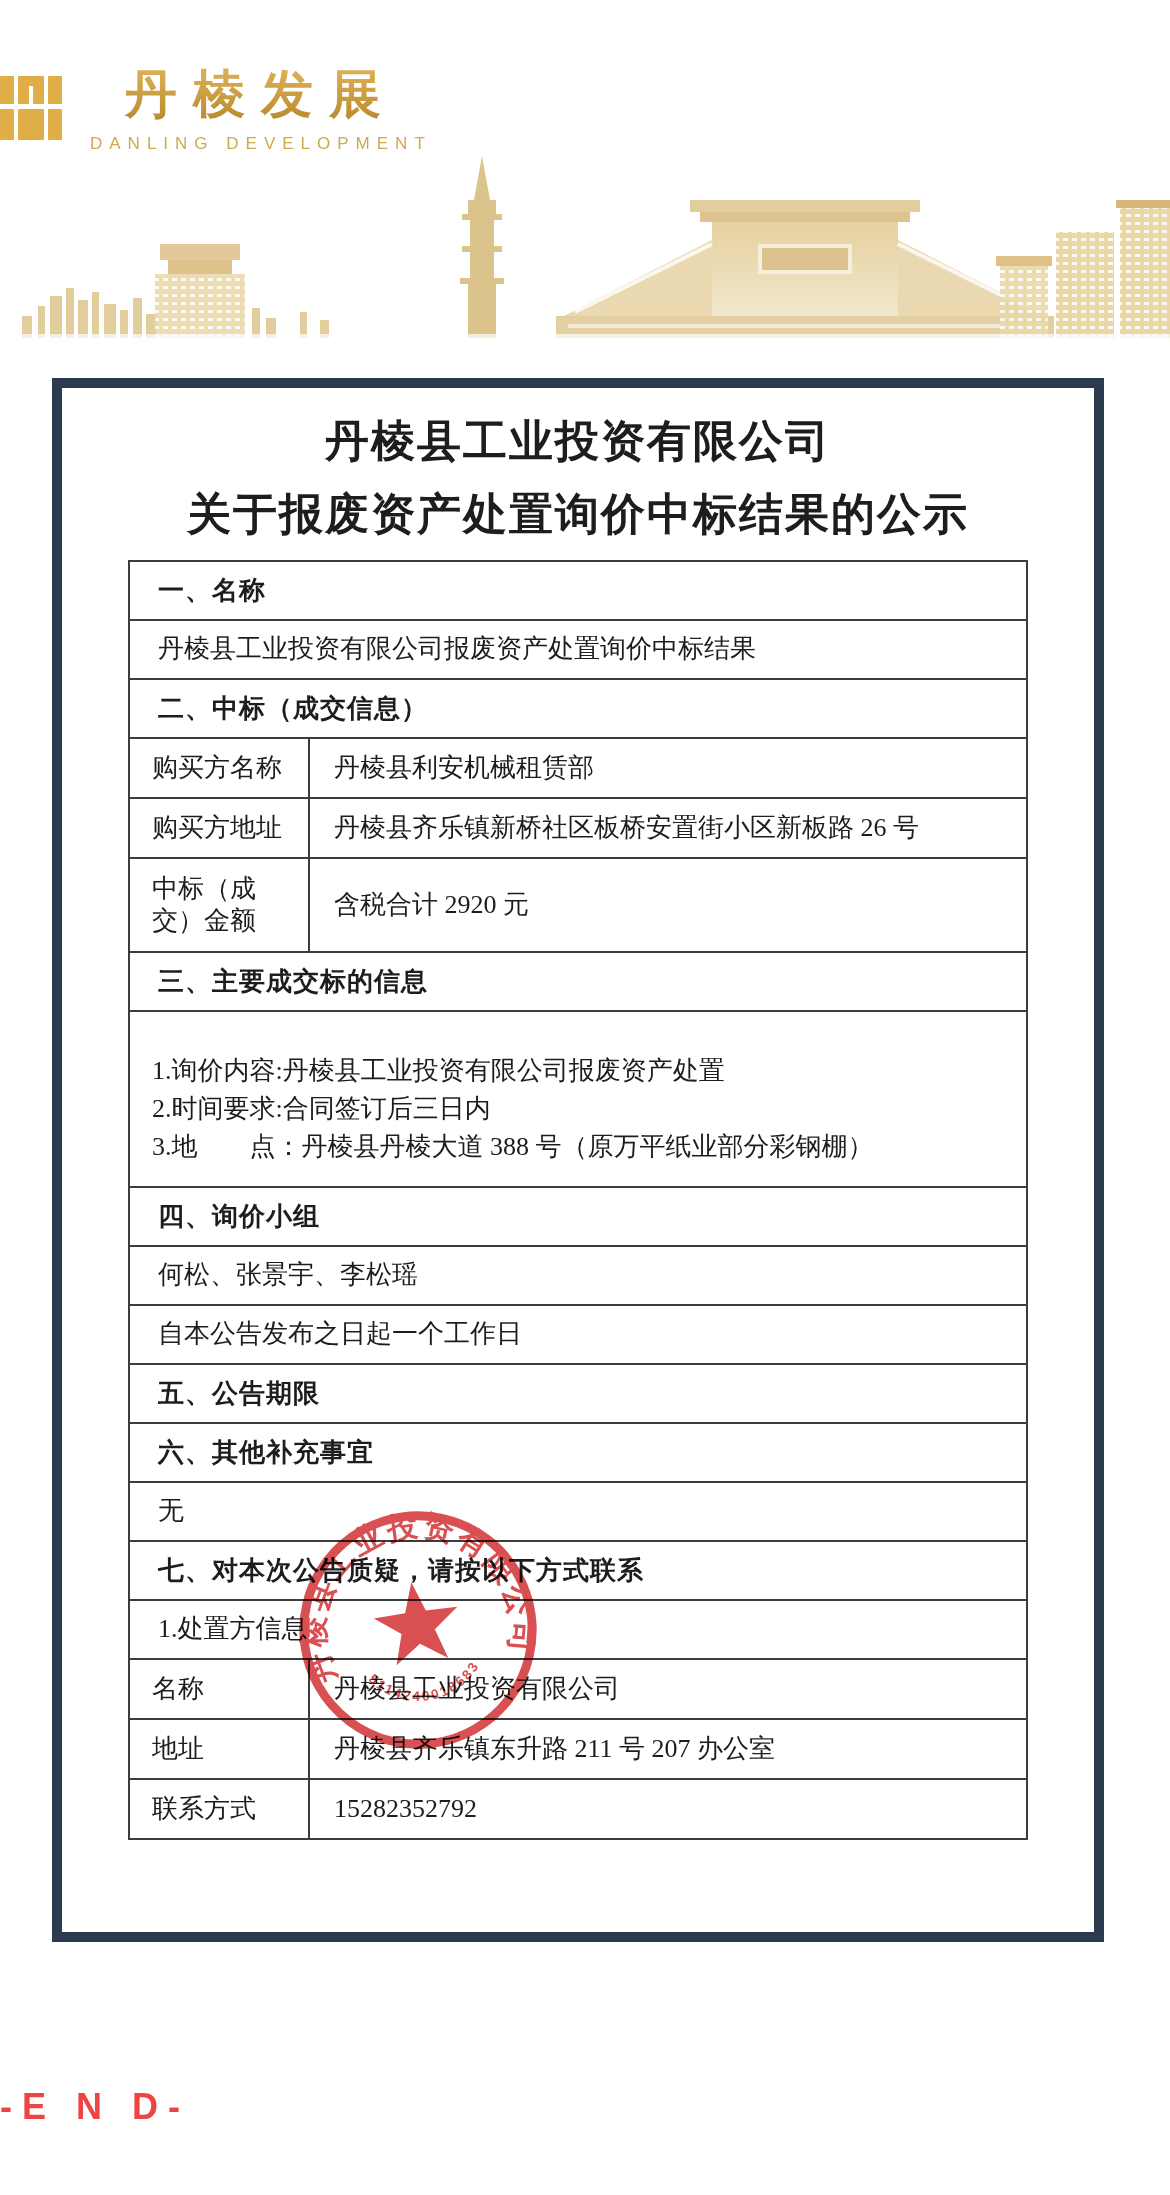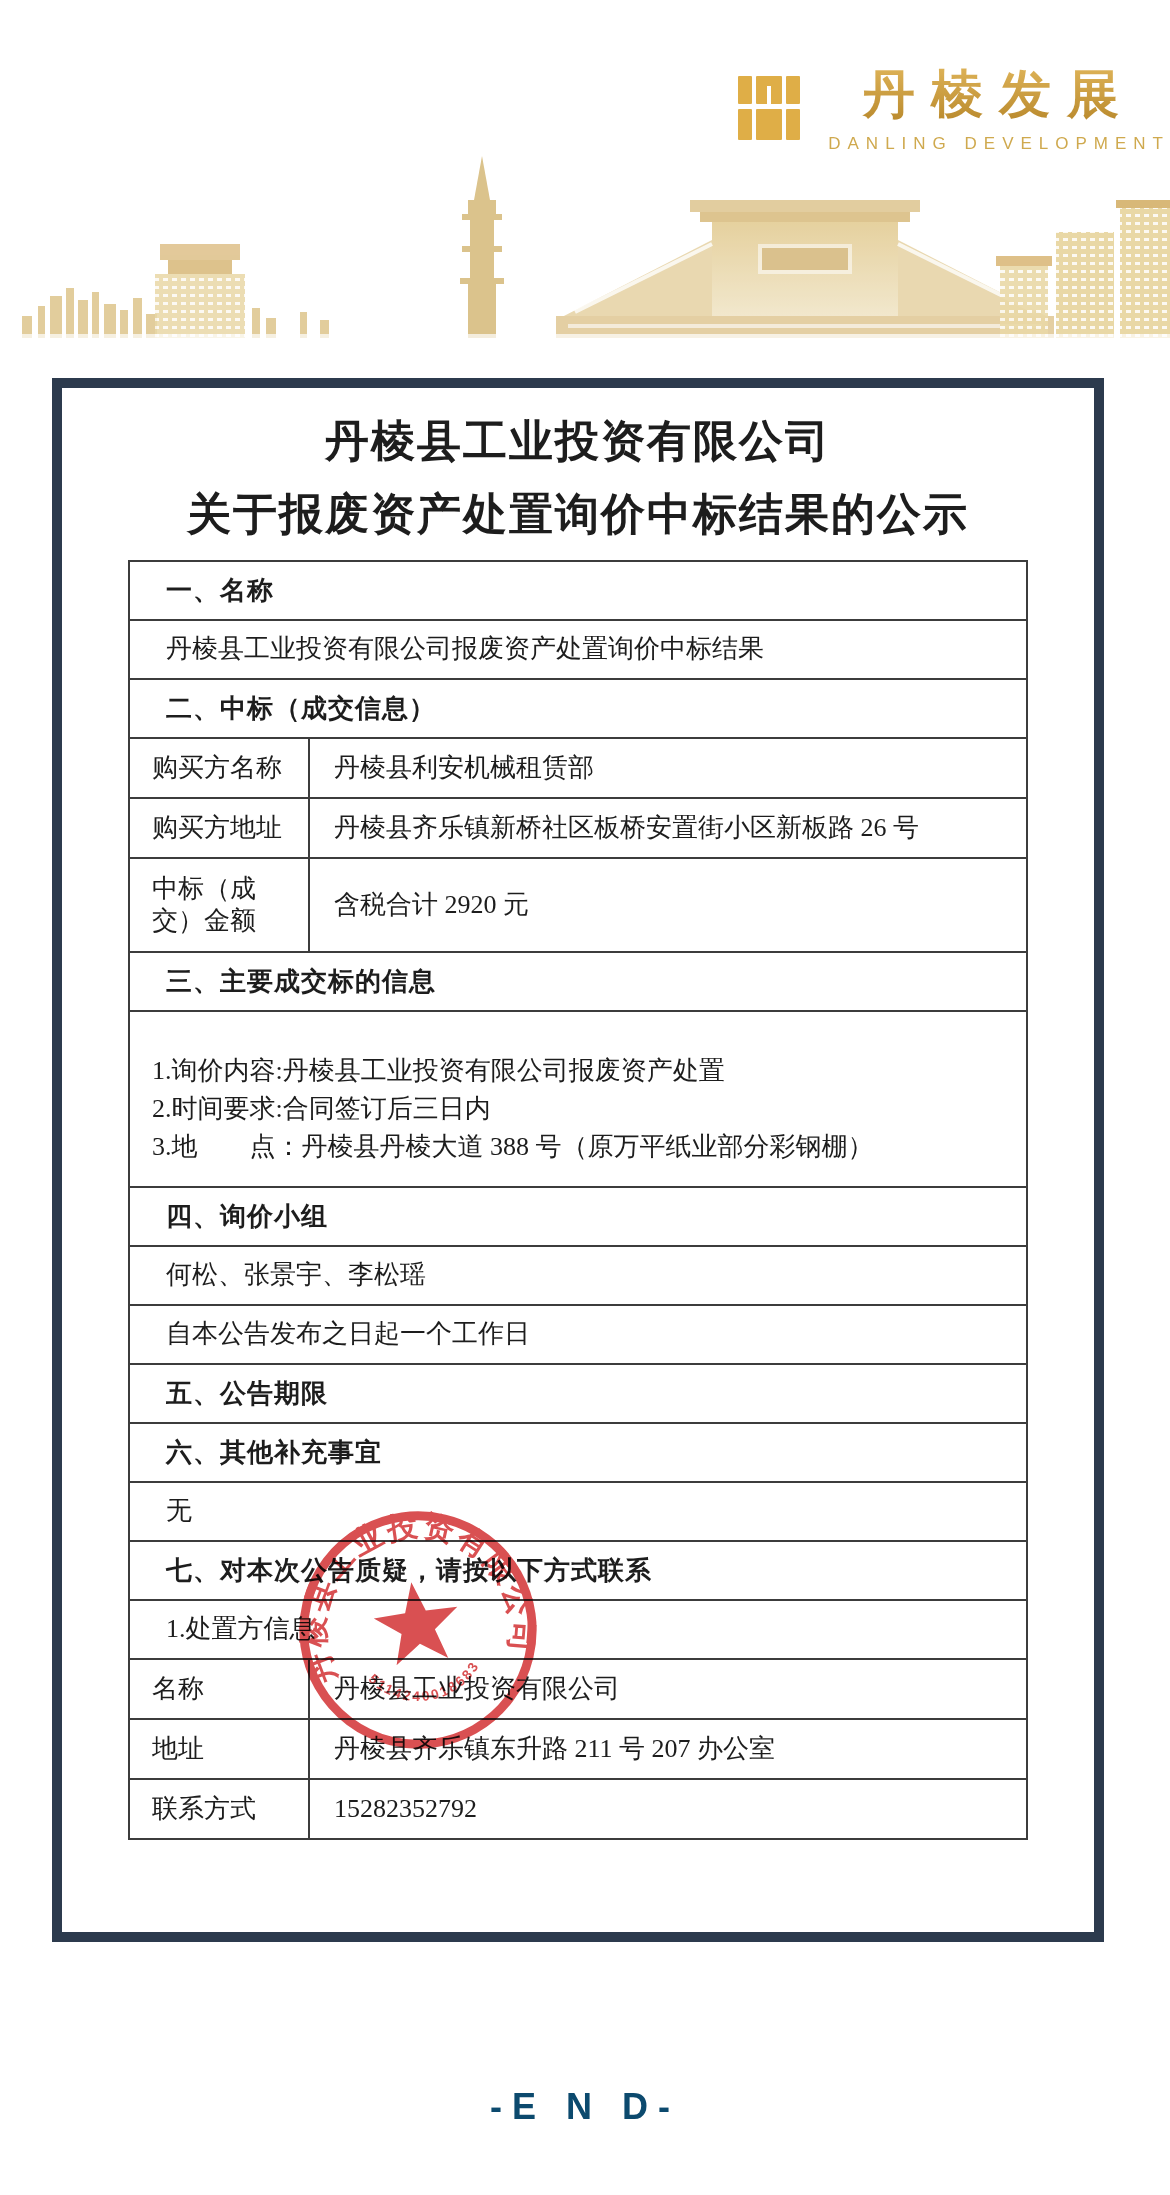--- a/index.html
+++ b/index.html
@@ -5,21 +5,21 @@
   * { margin:0; padding:0; box-sizing:border-box; }
   html,body { background:#e9e9e9; }
   .page {
     position:relative; width:1170px; height:2195px; margin:0 auto;
     background:#ffffff; overflow:hidden;
     font-family:"Liberation Serif", serif; color:#1d1d1d;
   }
 
   
   .brand-header { position:relative; padding-top:60px; }
-  .brand { display:flex; justify-content:flex-end; align-items:center; gap:28px; }
+  .brand { display:flex; justify-content:flex-start; align-items:center; gap:28px; }
   .logo-mark { width:62px; height:66px; flex:0 0 auto; }
   .brand-text { text-align:center; }
   .brand-name {
     font-size:52px; font-weight:bold; letter-spacing:16px;
     color:#c8962f;
     background:linear-gradient(180deg,#ddb257 10%,#b9892c 90%);
     -webkit-background-clip:text; background-clip:text;
     -webkit-text-fill-color:transparent;
     font-family:"Liberation Serif", serif;
   }
@@ -37,40 +37,40 @@
   .doc-title { text-align:center; font-weight:bold; font-size:44px; letter-spacing:2px; }
   .doc-title.l1 { margin-top:24px; }
   .doc-title.l2 { margin-top:14px; }
 
   
   .tbl-wrap { position:relative; }
   .tbl { width:900px; margin:16px auto 0; border:2px solid #3c3c3c; background:#fff; }
   .trow { display:flex; border-top:2px solid #3c3c3c; }
   .trow:first-child { border-top:none; }
   .cell { display:flex; align-items:center; font-size:26px; line-height:1.25; }
-  .cell.full { flex:1; min-height:57px; padding:8px 14px 8px 36px; }
+  .cell.full { flex:1; min-height:57px; padding:8px 14px 8px 28px; }
   .cell.head { font-weight:bold; font-family:"Liberation Sans", sans-serif; letter-spacing:1px; }
   .trow.pair .label { width:180px; min-height:58px; padding:8px 6px 8px 22px; border-right:2px solid #3c3c3c; }
   .trow.pair .value { flex:1; min-height:58px; padding:8px 14px 8px 24px; }
   .trow.tall .label, .trow.tall .value { min-height:92px; }
   .cell.multi { display:block; min-height:152px; padding:40px 14px 20px 22px; }
   .cell.multi > div { line-height:38px; }
 
   
   .stamp {
     position:absolute; left:228px; top:942px; width:256px; height:256px;
     transform:rotate(-8deg);
     mix-blend-mode:multiply; opacity:.88; pointer-events:none;
   }
 
   
   .end-marker {
-    position:absolute; left:0; right:0; top:2086px; text-align:center;
+    position:absolute; left:0; right:0; top:2086px; text-align:left;
     font-family:"Liberation Sans", sans-serif; font-weight:bold;
-    font-size:36px; letter-spacing:10px; color:#0c4a6e;
+    font-size:36px; letter-spacing:10px; color:#ef4444;
   }
 </style>
 </head>
 <body>
 
 <div class="page">
 
   <header class="brand-header">
     <div class="brand">
       <svg class="logo-mark" viewBox="0 0 62 66" aria-hidden="true">

